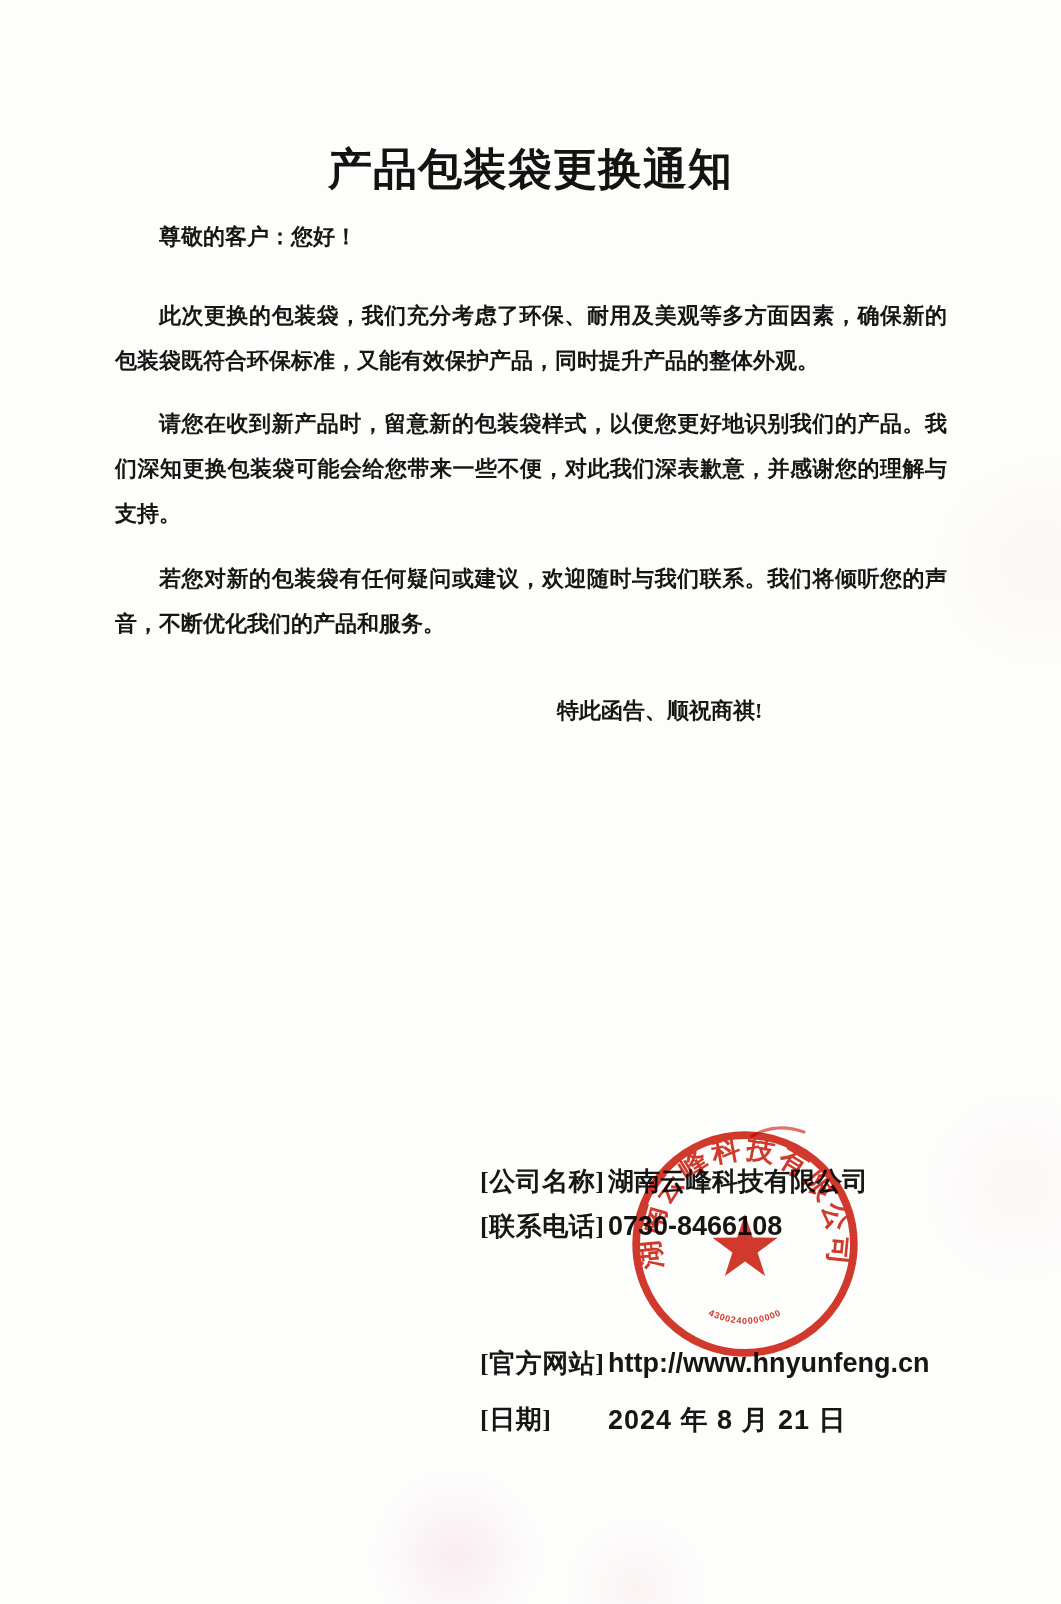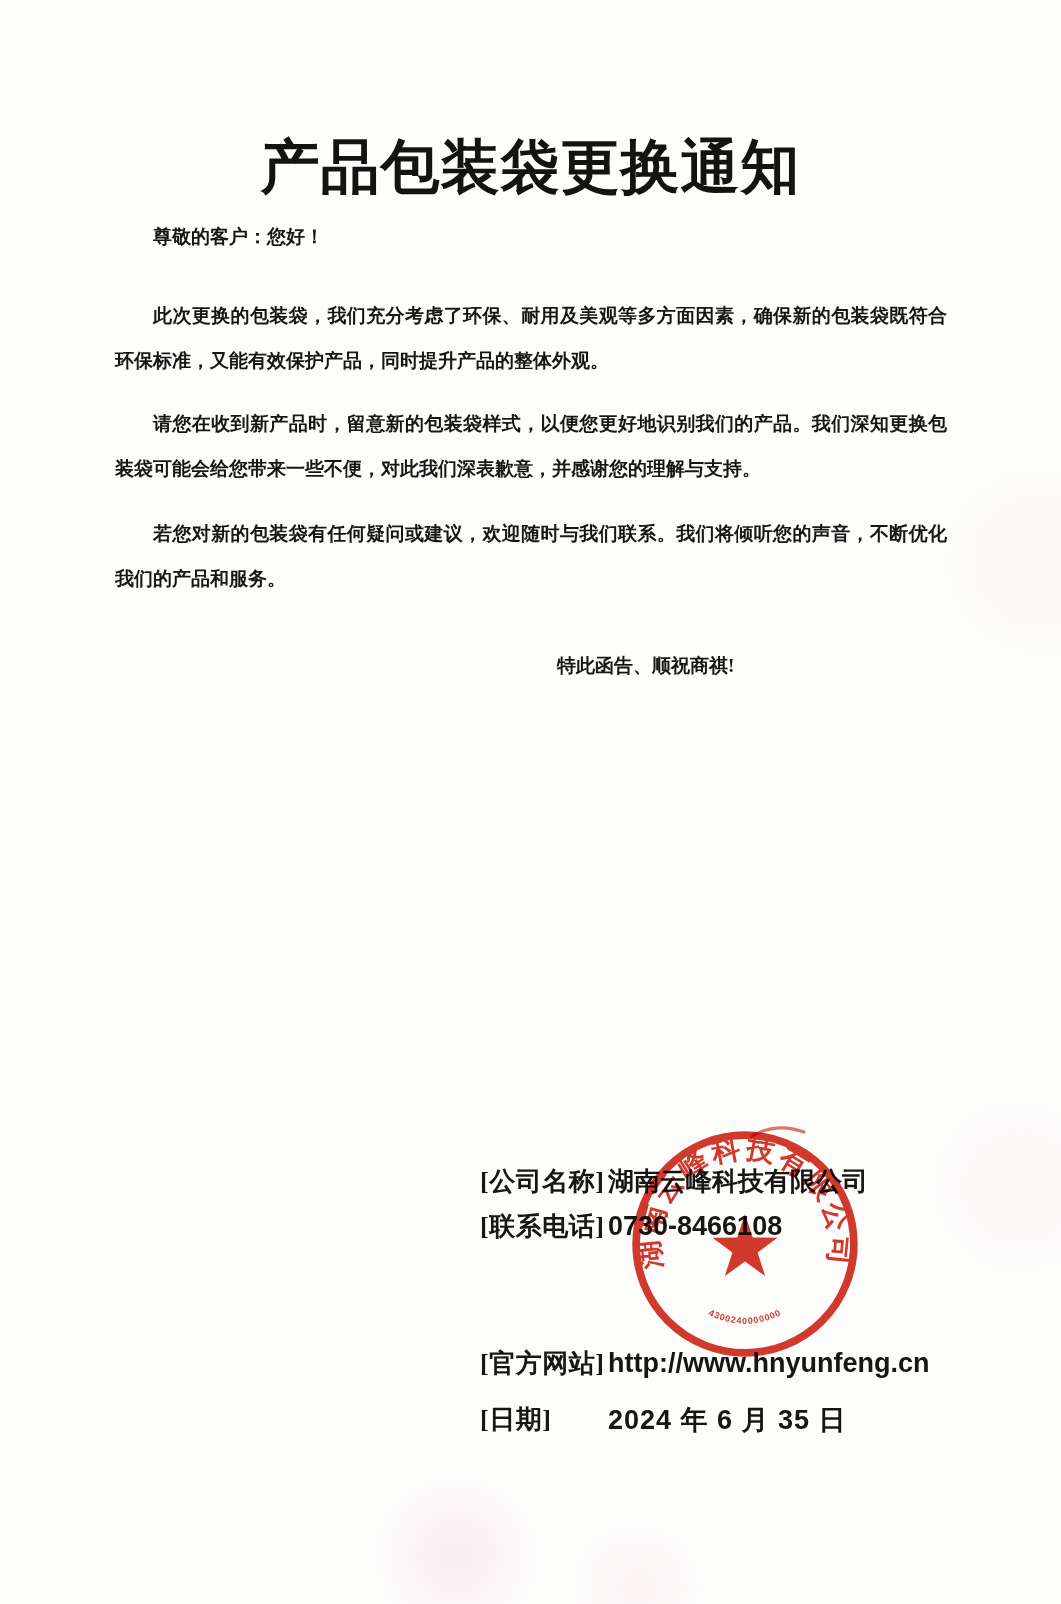--- a/index.html
+++ b/index.html
@@ -11,28 +11,28 @@
     background-image:
       radial-gradient(circle at 43% 97%, rgba(233,178,198,.22), rgba(233,178,198,0) 5%),
       radial-gradient(circle at 60% 99%, rgba(240,200,210,.18), rgba(240,200,210,0) 4%),
       radial-gradient(circle at 96% 74%, rgba(244,205,212,.14), rgba(244,205,212,0) 6%),
       radial-gradient(circle at 98% 35%, rgba(248,240,236,.5), rgba(248,240,236,0) 7%);
     overflow:hidden;
     font-family:"Liberation Serif","DejaVu Serif",serif;
     color:#181614;
   }
   .title{
-    position:absolute;top:128px;left:0;width:100%;
+    position:absolute;top:140px;left:0;width:100%;
     text-align:center;
-    font-size:59px;font-weight:700;letter-spacing:1px;
+    font-size:44px;font-weight:700;letter-spacing:1px;
     color:#151311;
   }
   .body-text{
     position:absolute;left:115px;top:206px;width:832px;
-    font-size:19px;font-weight:700;
+    font-size:22px;font-weight:700;
     text-align:justify;
   }
   .body-text p{margin:0;}
   .greeting{line-height:61px;text-indent:2em;}
   .para{text-indent:2em;}
   .p1{line-height:61px;margin-top:19px !important;}
   .p2{line-height:45px;margin-top:26px !important;}
   .p3{line-height:45px;margin-top:18px !important;}
   .p4{line-height:45px;margin-top:20px !important;}
   .p5{line-height:45px;margin-top:10px !important;}
@@ -91,21 +91,21 @@
     <div class="info-row row-phone">
       <span class="label">[联系电话]</span>
       <span class="value value-sans">0730-8466108</span>
     </div>
     <div class="info-row row-website">
       <span class="label">[官方网站]</span>
       <span class="value value-sans">http://www.hnyunfeng.cn</span>
     </div>
     <div class="info-row row-date">
       <span class="label">[日期]</span>
-      <span class="value value-sans">2024 年 6 月 35 日</span>
+      <span class="value value-sans">2024 年 8 月 21 日</span>
     </div>
   </div>
 
   <div class="seal-smear">
     <svg viewBox="0 0 60 24">
       <path d="M 4 18 Q 28 4 56 14" fill="none" stroke-width="3.2" stroke-linecap="round" stroke="#cf2a1b"></path>
     </svg>
   </div>
 
   <div class="seal">

